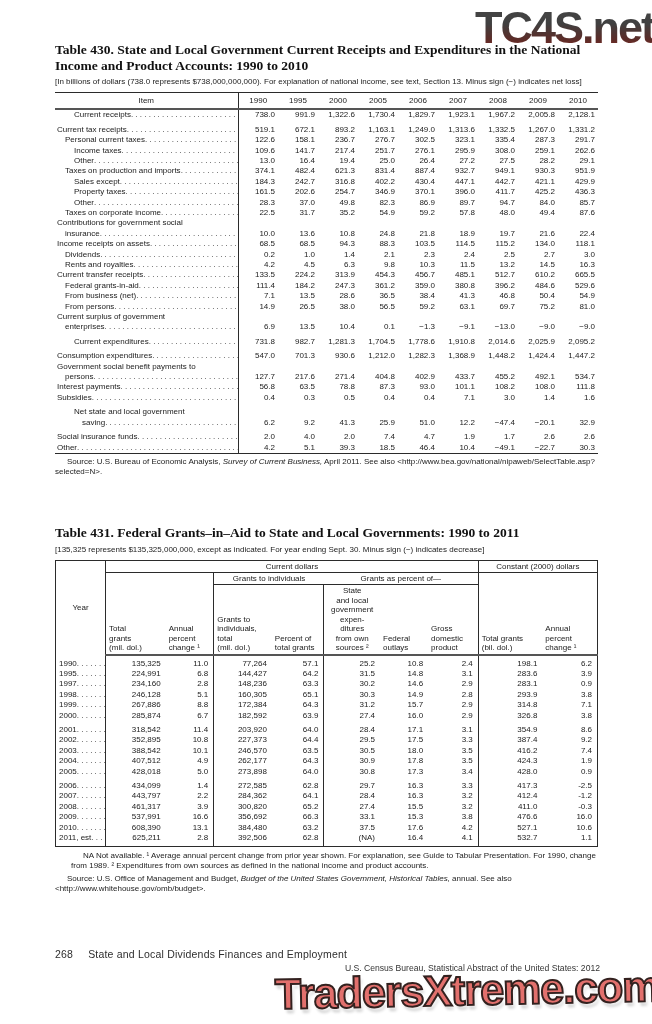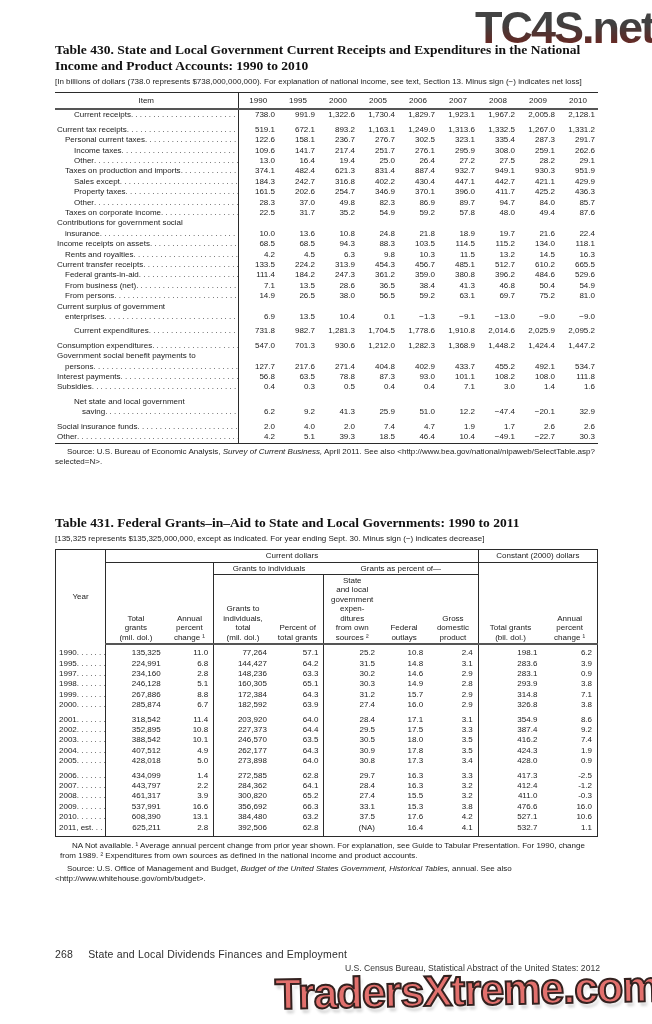--- a/index.html
+++ b/index.html
@@ -6,21 +6,21 @@
   .page{position:relative;width:652px;height:1024px;background:#fff;overflow:hidden;
         font-family:"Liberation Sans",sans-serif;color:#1b1b1b;}
   .content{padding:42px 52px 0 55px;}
 
   
   .tbl-title{font-family:"Liberation Serif",serif;font-weight:bold;font-size:13.5px;
              line-height:1.16;color:#111;margin:0 0 4px 0;max-width:560px;}
   .headnote{font-size:8px;line-height:1.25;margin:0 0 5px 0;max-width:545px;color:#222;}
   .srcnote{font-size:8px;line-height:1.25;margin:3px 0 0 0;max-width:545px;text-indent:12px;color:#222;}
   .srcnote .it{font-style:italic;}
-  .footnote{font-size:8px;line-height:1.25;margin:4px 0 0 5px;max-width:545px;text-indent:12px;color:#222;}
+  .footnote{font-size:8px;line-height:1.25;margin:4px 0 0 16px;max-width:545px;text-indent:12px;color:#222;}
 
   
   table{border-collapse:collapse;table-layout:fixed;font-size:8px;color:#1b1b1b;}
   td,th{padding:0;line-height:10.4px;font-weight:normal;}
 
   
   #t430{width:543px;border-top:1px solid #2b2b2b;border-bottom:1px solid #2b2b2b;margin-top:2px;}
   #t430 thead th{border-bottom:2.5px solid #555;line-height:13px;padding:1px 0;}
   #t430 .th-item{text-align:center;}
   #t430 td{vertical-align:bottom;}
@@ -36,21 +36,21 @@
   .pre{white-space:nowrap;}
   .ind0{padding-left:2px;} .ind1{padding-left:10px;} .ind2{padding-left:19px;} .ind3{padding-left:27px;}
 
   
   #t431{width:543px;border:1px solid #2b2b2b;margin-top:3px;}
   #t431 th{white-space:pre-line;line-height:1.18;padding:1px 3px;}
   .th-yearhead{vertical-align:middle;text-align:center;border-right:1px solid #2b2b2b;}
   .th-group{text-align:center;border-bottom:1px solid #2b2b2b;padding:2px 0;}
   .gc-left{border-left:1px solid #2b2b2b;}
   .th-sub{text-align:center;border-bottom:1px solid #2b2b2b;padding:2px 0;}
-  .th-col{vertical-align:bottom;text-align:center;padding-bottom:2px;}
+  .th-col{vertical-align:bottom;text-align:left;padding-bottom:2px;}
   .th-col.ctr{text-align:center;}
   .hb{border-bottom:2.5px solid #555;}
   .vr{border-right:1px solid #2b2b2b;}
   #t431 td{vertical-align:bottom;}
   #t431 td.num{text-align:right;padding-right:5px;white-space:nowrap;}
   #t431 td.yr{border-right:1px solid #2b2b2b;padding-left:3px;}
   #t431 tbody tr:first-child td{padding-top:3px;}
   #t431 tbody tr:last-child td{padding-bottom:3px;}
 
   
@@ -315,20 +315,37 @@
             <td class="num">88.3</td>
             <td class="num">103.5</td>
             <td class="num">114.5</td>
             <td class="num">115.2</td>
             <td class="num">134.0</td>
             <td class="num">118.1</td>
           </tr>
           <tr>
             <td class="c-item">
               <div class="lblline ind1">
+                <span class="txt">Dividends</span>
+                <span class="dots"></span>
+              </div>
+            </td>
+            <td class="num vline">0.2</td>
+            <td class="num">1.0</td>
+            <td class="num">1.4</td>
+            <td class="num">2.1</td>
+            <td class="num">2.3</td>
+            <td class="num">2.4</td>
+            <td class="num">2.5</td>
+            <td class="num">2.7</td>
+            <td class="num">3.0</td>
+          </tr>
+          <tr>
+            <td class="c-item">
+              <div class="lblline ind1">
                 <span class="txt">Rents and royalties</span>
                 <span class="dots"></span>
               </div>
             </td>
             <td class="num vline">4.2</td>
             <td class="num">4.5</td>
             <td class="num">6.3</td>
             <td class="num">9.8</td>
             <td class="num">10.3</td>
             <td class="num">11.5</td>

